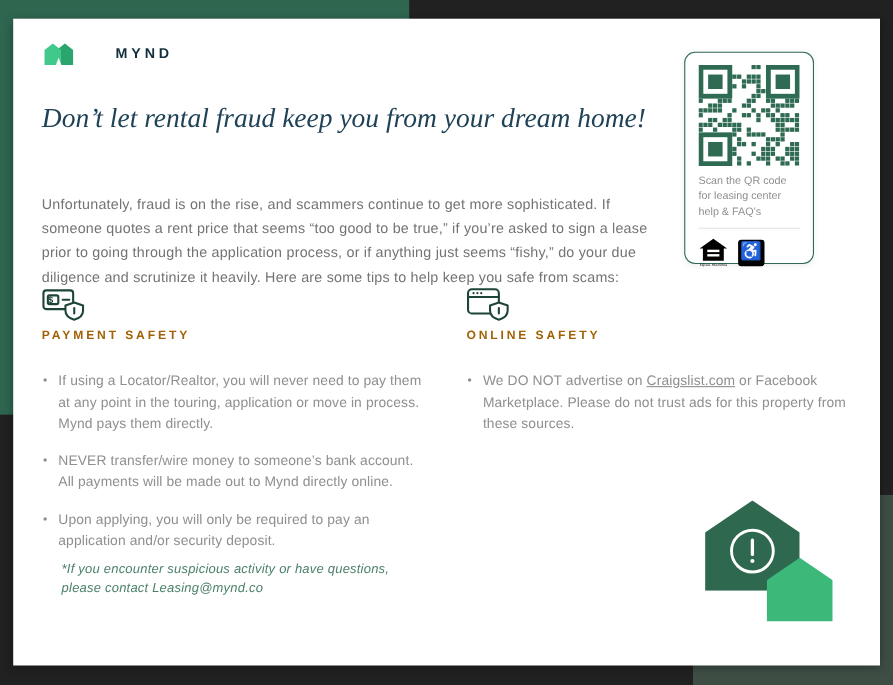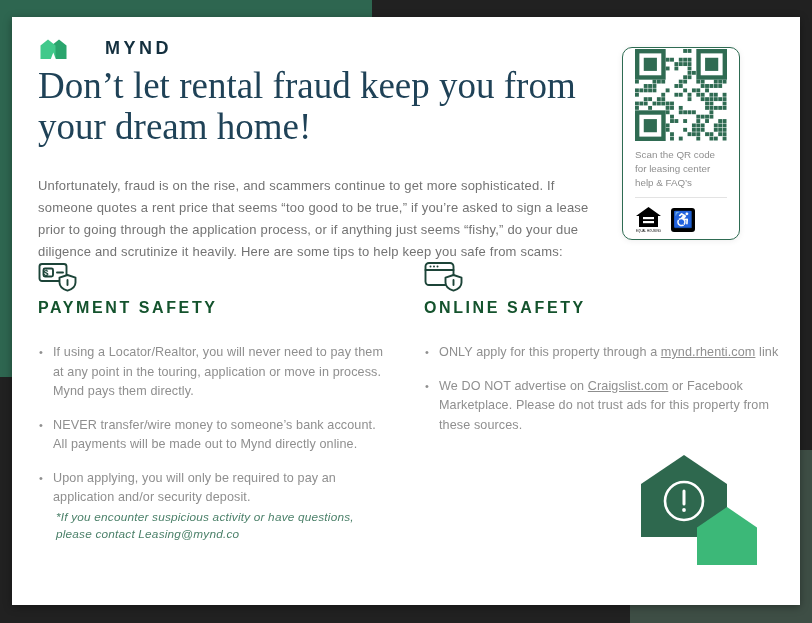--- a/index.html
+++ b/index.html
@@ -12,56 +12,56 @@
   }
   
   .bg-green  { position:absolute; left:0; top:0; width:372px; height:377px; background:#2e6650; }
   .bg-sage   { position:absolute; left:630px; top:450px; right:0; bottom:0; background:#3e4e45; }
   
   .card {
     position:absolute; left:12px; top:17px; width:788px; height:588px;
     background:#ffffff; box-shadow:0 2px 8px rgba(0,0,0,.35);
   }
   .logo { position:absolute; left:28px; top:20px; display:flex; align-items:center; gap:7px; }
-  .logo-text { font-size:18px; font-weight:800; letter-spacing:3.5px; color:#132f3e;padding-left:31px; }
+  .logo-text { font-size:13px; font-weight:800; letter-spacing:3.5px; color:#132f3e;padding-left:31px; }
   h1.title {
-    position:absolute; left:26px; top:48px; width:560px;
+    position:absolute; left:26px; top:70px; width:560px;
     font-family:"Liberation Serif", serif; font-weight:400;
-    font-size:37px; line-height:41px; color:#1f4257;
+    font-size:25px; line-height:41px; color:#1f4257;font-style:italic;
   }
   .intro {
     position:absolute; left:26px; top:158px; width:556px;
     font-size:13px; line-height:22px; color:#737373; letter-spacing:.2px;
   }
   .col { position:absolute; top:244px; }
   .col1 { left:26px;  width:352px; }
   .col2 { left:412px; width:364px; }
   .col-icon { height:32px; }
   .col-heading {
-    margin-top:6px; font-size:16px; font-weight:700;
-    letter-spacing:2.6px; color:#14532d;
+    margin-top:6px; font-size:11px; font-weight:700;
+    letter-spacing:2.6px; color:#a16207;
   }
   ul.tips { list-style:none; margin-top:26px; }
   ul.tips li {
     position:relative; padding-left:15px; margin-bottom:14px;
     font-size:12.6px; line-height:19.5px; color:#8f8f8f; letter-spacing:.1px;
   }
   ul.tips li::before {
     content:"•"; position:absolute; left:1px; top:0; color:#8f8f8f; font-size:11px;
   }
   ul.tips .u { text-decoration:underline; }
   .footnote {
     position:absolute; left:44px; top:492px;
     font-style:italic; font-size:11.8px; line-height:17px; color:#4b8069; letter-spacing:.2px;
   }
   
   .qr-card {
     position:absolute; left:610px; top:30px; width:118px; height:193px;
     background:#fff; border:1.5px solid #2e6b52; border-radius:10px;
-    padding:1px 12px; box-shadow:0 1px 6px rgba(0,0,0,.07);
+    padding:11px 12px; box-shadow:0 1px 6px rgba(0,0,0,.07);
   }
   .qr-box { width:92px; height:92px; }
   .qr-caption { margin-top:7px; font-size:9.8px; line-height:14px; color:#8f8f8f; }
   .qr-divider { border-top:1px solid #e3e3e3; margin:7px 0 8px 0; }
   .qr-icons { display:flex; align-items:center; gap:9px; }
   .a11y-icon {
     width:24px; height:24px; background:#000; border-radius:3px;
     color:#fff; font-size:16px; line-height:24px; text-align:center;
   }
   
@@ -122,21 +122,20 @@
         </g>
         <g fill="#1c4438">
           <circle cx="6.5" cy="5.5" r="1"></circle>
             <circle cx="10" cy="5.5" r="1"></circle>
             <circle cx="13.5" cy="5.5" r="1"></circle>
         </g>
       </svg>
     </div>
     <div class="col-heading">ONLINE SAFETY</div>
     <ul class="tips">
-        <li><span>ONLY apply for this property through a </span><span class="u">mynd.rhenti.com</span><span> link</span></li>
         <li><span>We DO NOT advertise on </span><span class="u">Craigslist.com</span><span> or Facebook Marketplace. Please do not trust ads for this property from these sources.</span></li>
       </ul>
   </div>
 
   <div class="footnote">
     <div>*If you encounter suspicious activity or have questions,</div>
     <div>please contact Leasing@mynd.co</div>
   </div>
 
   <div class="qr-card">

